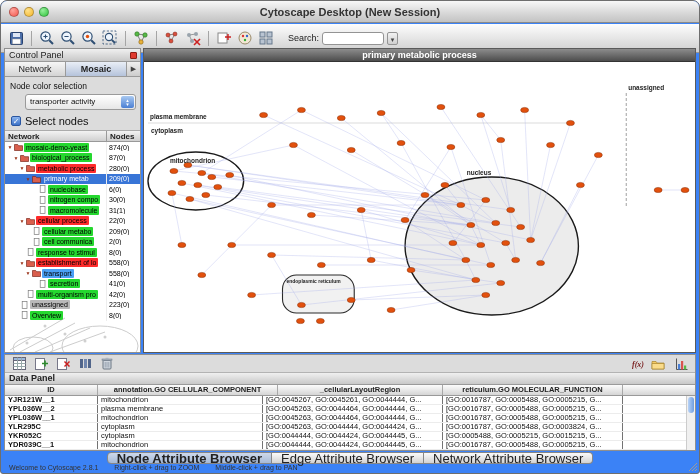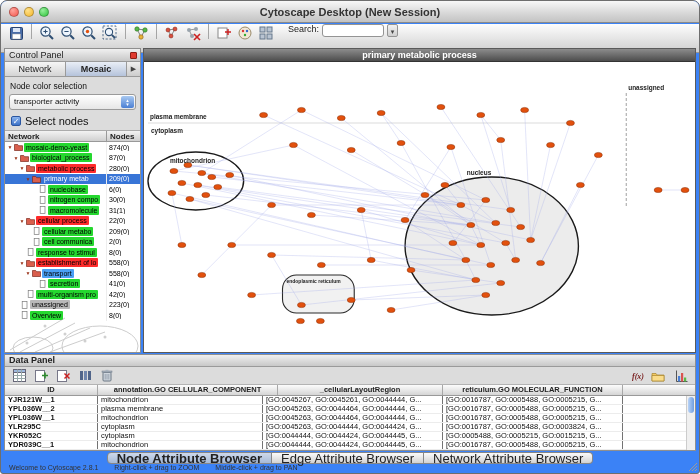--- a/index.html
+++ b/index.html
@@ -8,37 +8,37 @@
 
   
   #titlebar{position:absolute;top:0;left:0;right:0;height:22px;background:linear-gradient(#f8f8f8,#d9d9d9 55%,#c3c3c3);border-bottom:1px solid #8a8a8a}
   .traffic{position:absolute;top:6px;width:10px;height:10px;border-radius:50%;border:1px solid rgba(0,0,0,.28)}
   #light-close{left:8px;background:radial-gradient(circle at 35% 30%,#ffa49c,#f4564c)}
   #light-min{left:23px;background:radial-gradient(circle at 35% 30%,#ffe18a,#f3b62a)}
   #light-zoom{left:38px;background:radial-gradient(circle at 35% 30%,#97f09c,#30c23c)}
   #window-title{height:22px;line-height:22px;text-align:center;font-size:11px;font-weight:bold;color:#333}
 
   
-  #toolbar{position:absolute;top:23px;left:0;right:0;height:29px;display:flex;gap:3px;padding:0 6px;background:linear-gradient(#fdfdfd,#cfcfcf);border-bottom:1px solid #979797}
+  #toolbar{position:absolute;top:23px;left:0;right:0;height:29px;display:flex;align-items:center;gap:3px;padding:0 6px;background:linear-gradient(#fdfdfd,#cfcfcf);border-bottom:1px solid #979797}
   .tb-icon{width:18px;height:18px;display:flex;align-items:center;justify-content:center}
   .tb-sep{width:1px;height:15px;background:#a5a5a5;margin:0 3px}
   #search-label{font-size:9px;color:#222;margin-left:10px}
   #search-input{width:62px;height:13px;border:1px solid #949494;border-radius:3px;background:#fff;font-size:8px;padding:0 3px;outline:none;font-family:inherit}
   #search-chevron{font-size:7px;color:#444;width:11px;height:13px;line-height:13px;text-align:center;background:linear-gradient(#f2f2f2,#cfcfcf);border:1px solid #949494;border-radius:2px}
 
   
   #control-panel{position:absolute;left:3px;top:47px;width:137px;height:305px;border:1px solid #8f8f8f;background:#dcdcdc;display:flex;flex-direction:column}
   #cp-header{flex:none;height:13px;background:linear-gradient(#f0f0f0,#c8c8c8);border-bottom:1px solid #9a9a9a;font-size:9px;font-weight:normal;color:#222;line-height:12px;padding-left:4px;position:relative}
   #cp-float{position:absolute;right:3px;top:3px;width:7px;height:7px;background:#e03a2f;border:1px solid #8e1d15;border-radius:1px}
   .cp-tabs{flex:none;height:15px;display:flex;border-bottom:1px solid #9a9a9a}
   .cp-tab{flex:1;text-align:center;font-size:9px;line-height:14px;color:#222;background:linear-gradient(#f6f6f6,#d4d4d4);border-right:1px solid #9a9a9a;overflow:hidden}
   .cp-tab.selected{background:linear-gradient(#e9eef6,#b5c3db);font-weight:bold}
   .cp-tab-arrow{flex:none;width:13px;font-size:7px;line-height:14px;text-align:center;color:#444;background:linear-gradient(#f0f0f0,#cdcdcd)}
   #node-color-label{flex:none;font-size:8.5px;color:#111;padding:4px 0 1px 5px}
-  #color-dropdown{flex:none;position:relative;margin:2px 4px 1px 4px;height:16px;background:linear-gradient(#ffffff,#e6e6e6);border:1px solid #9a9a9a;border-radius:3px;font-size:8px;line-height:14px;padding-left:4px;color:#111;overflow:hidden}
+  #color-dropdown{flex:none;position:relative;margin:2px 4px 1px 20px;height:16px;background:linear-gradient(#ffffff,#e6e6e6);border:1px solid #9a9a9a;border-radius:3px;font-size:8px;line-height:14px;padding-left:4px;color:#111;overflow:hidden}
   .dd-btn{position:absolute;right:1px;top:1px;bottom:1px;width:13px;border-radius:2px;background:linear-gradient(#a9c9f1,#4a7fd4);color:#fff;display:flex;flex-direction:column;align-items:center;justify-content:center;font-size:5px;line-height:4px}
   #select-nodes-row{flex:none;display:flex;align-items:center;gap:4px;padding:4px 0 3px 6px}
   #select-nodes-checkbox{width:10px;height:10px;border-radius:2px;background:linear-gradient(#8cb5ef,#3c72c8);border:1px solid #2a56a0;color:#fff;font-size:8px;line-height:9px;text-align:center}
   #select-nodes-label{font-size:11px;color:#111}
   #tree-header{flex:none;display:flex;height:12px;background:linear-gradient(#f3f3f3,#d0d0d0);border-top:1px solid #ababab;border-bottom:1px solid #999;font-size:8px;font-weight:bold;color:#222}
   #tree-header .th1{width:102px;border-right:1px solid #999;padding-left:3px;line-height:11px}
   #tree-header .th2{flex:1;padding-left:3px;line-height:11px}
   #tree-rows{position:relative;flex:1;background:#fff;overflow:hidden}
   .tree-row{display:flex;height:10.5px;align-items:center}
   .tree-row.selected{background:#3875d7}
@@ -558,23 +558,20 @@
       <text class="region-label" x="6" y="56">plasma membrane</text>
       <text class="region-label" x="7" y="70">cytoplasm</text>
       <text class="region-label" x="26" y="100">mitochondrion</text>
       <text class="region-label" x="324" y="112">nucleus</text>
       <text class="region-label small" x="143" y="220">endoplasmic reticulum</text>
       <text class="region-label" x="486" y="27">unassigned</text>
     </svg>
   </div>
 
   <div id="data-panel">
-    <div id="dp-header">
-      <span>Data Panel</span>
-    </div>
     <div id="dp-toolbar">
       <span class="tb-icon">
           <svg width="13" height="13" viewBox="0 0 13 13">
             <rect x="0.5" y="0.5" width="12" height="12" fill="#fff" stroke="#667"></rect>
             <rect x="0.5" y="0.5" width="12" height="3" fill="#9db8dd" stroke="#667"></rect>
             <line x1="4.5" y1="0.5" x2="4.5" y2="12.5" stroke="#9aa"></line>
             <line x1="8.5" y1="0.5" x2="8.5" y2="12.5" stroke="#9aa"></line>
             <line x1="0.5" y1="6.5" x2="12.5" y2="6.5" stroke="#9aa"></line>
             <line x1="0.5" y1="9.5" x2="12.5" y2="9.5" stroke="#9aa"></line>
           </svg>
@@ -622,20 +619,23 @@
             <svg width="13" height="13" viewBox="0 0 13 13">
               <line x1="1.5" y1="0.5" x2="1.5" y2="11.5" stroke="#555"></line>
               <line x1="1.5" y1="11.5" x2="12.5" y2="11.5" stroke="#555"></line>
               <rect x="3" y="6" width="2.2" height="5.5" fill="#4a7fd4"></rect>
               <rect x="6" y="3" width="2.2" height="8.5" fill="#d9534f"></rect>
               <rect x="9" y="7.5" width="2.2" height="4" fill="#57b947"></rect>
             </svg>
           </span>
       </span>
     </div>
+    <div id="dp-header">
+      <span>Data Panel</span>
+    </div>
     <div id="dp-table">
       <div id="dp-head">
           <div class="dp-hcell c0">ID</div>
           <div class="dp-hcell c2">annotation.GO CELLULAR_COMPONENT</div>
           <div class="dp-hcell c1">_cellularLayoutRegion</div>
           <div class="dp-hcell c3">reticulum.GO MOLECULAR_FUNCTION</div>
         </div>
       <div id="dp-rows">
           <div class="dp-row">
             <div class="dp-cell c0">YJR121W__1</div>

